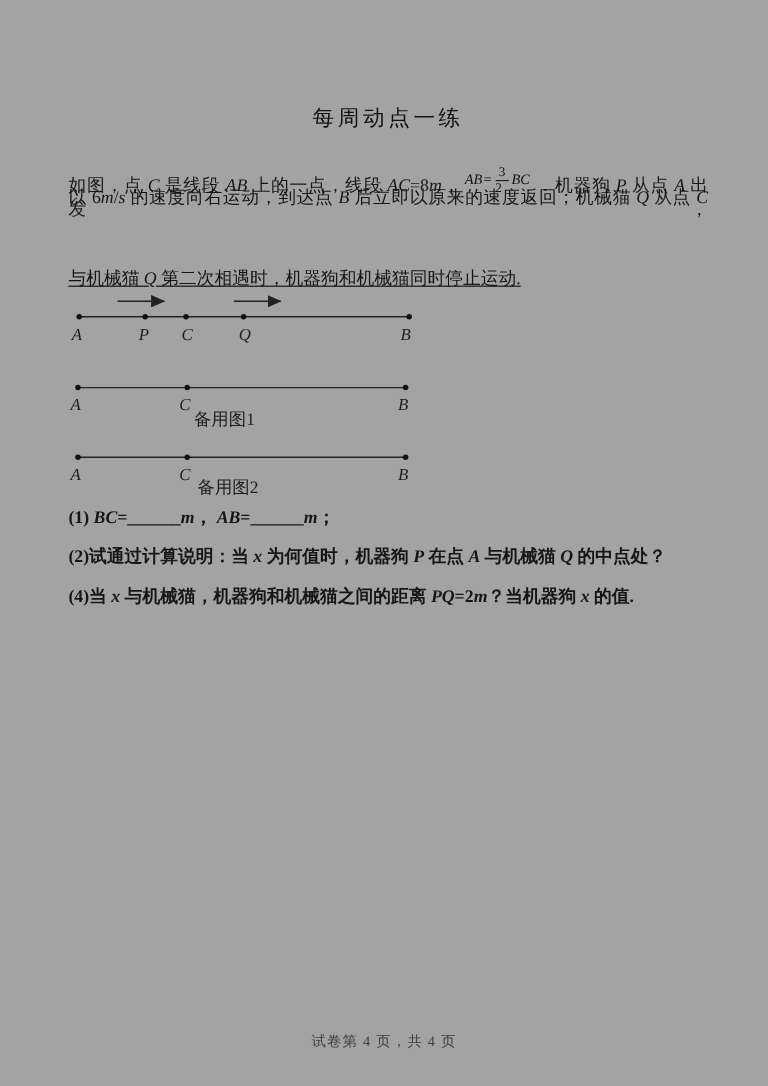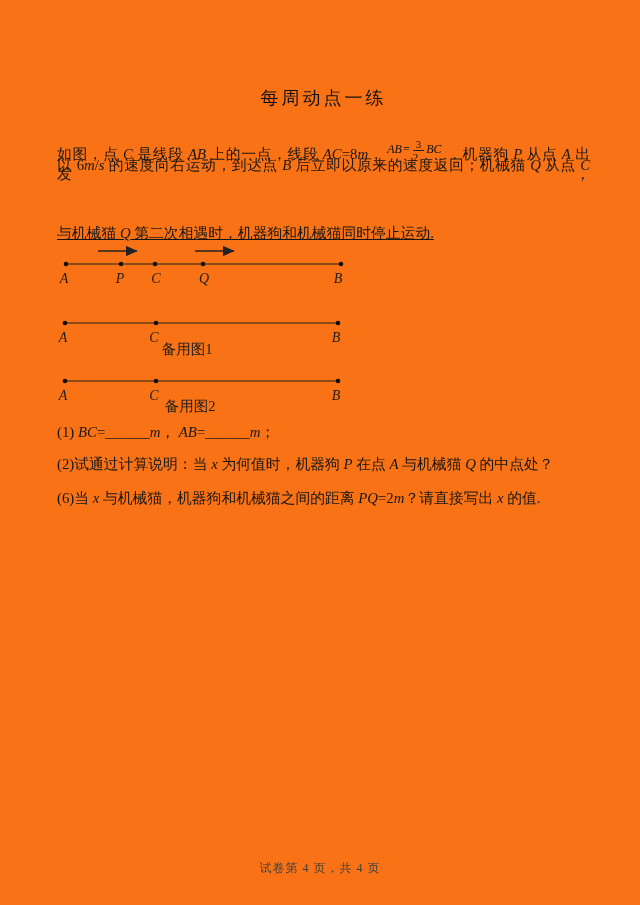--- a/index.html
+++ b/index.html
@@ -1,32 +1,33 @@
 <!DOCTYPE html>
 <html><head>
 <meta charset="utf-8">
 <style>
   html,body{margin:0;padding:0;}
   body{
     width:640px;height:905px;background:#ffffff;position:relative;overflow:hidden;
     font-family:"Liberation Serif","DejaVu Serif",serif;color:#1d1d1d;
   }
-  .page{position:absolute;inset:0;background:#f97316;}
+  .page{position:absolute;inset:0;background:#a3a3a3;}
   .title{
     position:absolute;top:86px;left:57px;width:533px;text-align:center;
     font-size:18px;letter-spacing:3px;color:#111;
   }
   .pline{
     position:absolute;left:57px;width:533px;font-size:14.8px;line-height:20px;color:#161616;
   }
   .pline.j{text-align:justify;text-align-last:justify;}
   .iv{font-style:italic;}
   .qline{
     position:absolute;left:57px;width:560px;font-size:14.8px;line-height:20px;color:#161616;
     white-space:nowrap;
+    font-weight:bold;
   }
   .formula{
     display:inline-block;vertical-align:6px;font-size:12px;font-style:italic;
     margin:0 5px 0 3px;color:#111;white-space:nowrap;
   }
   .formula .feq{font-style:normal;padding:0 1px;}
   .frac{
     display:inline-block;vertical-align:middle;text-align:center;
     font-style:normal;font-size:11px;line-height:12px;margin:0 2px;
   }
@@ -92,17 +93,17 @@
       <circle cx="338" cy="381" r="2.3" fill="#111"></circle>
       <text x="63" y="400" text-anchor="middle">A</text>
       <text x="154" y="400" text-anchor="middle">C</text>
       <text x="336" y="400" text-anchor="middle">B</text>
       <text x="190" y="411" text-anchor="middle" font-style="normal" font-size="14.5">备用图2</text>
     </g>
   </svg>
 
   <div class="qline" style="top:422px;"><span>(1) </span><span class="iv">BC</span><span>=</span><span>______</span><span class="iv">m</span><span>， </span><span class="iv">AB</span><span>=</span><span>______</span><span class="iv">m</span><span>；</span></div>
   <div class="qline" style="top:454px;"><span>(2)试通过计算说明：当 </span><span class="iv">x</span><span> 为何值时，机器狗 </span><span class="iv">P</span><span> 在点 </span><span class="iv">A</span><span> 与机械猫 </span><span class="iv">Q</span><span> 的中点处？</span></div>
-  <div class="qline" style="top:488px;"><span>(6)当 </span><span class="iv">x</span><span> 与机械猫，机器狗和机械猫之间的距离 </span><span class="iv">PQ</span><span>=2</span><span class="iv">m</span><span>？请直接写出 </span><span class="iv">x</span><span> 的值.</span></div>
+  <div class="qline" style="top:488px;"><span>(4)当 </span><span class="iv">x</span><span> 与机械猫，机器狗和机械猫之间的距离 </span><span class="iv">PQ</span><span>=2</span><span class="iv">m</span><span>？当机器狗 </span><span class="iv">x</span><span> 的值.</span></div>
 
   <div class="footer">试卷第 4 页，共 4 页</div>
 
 </div>
 
 </body></html>

